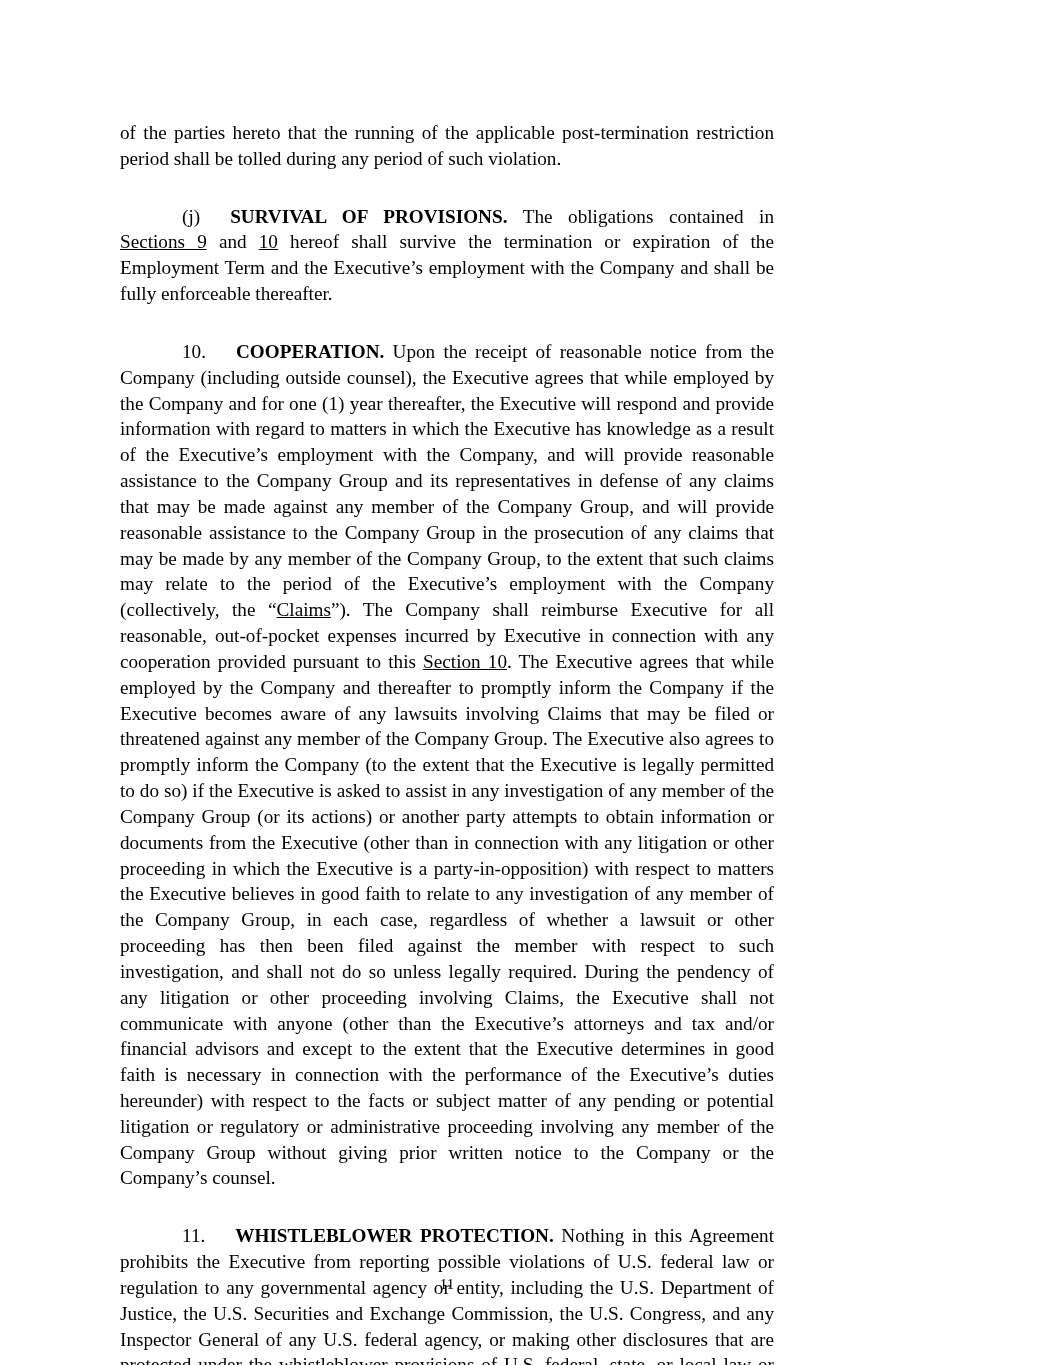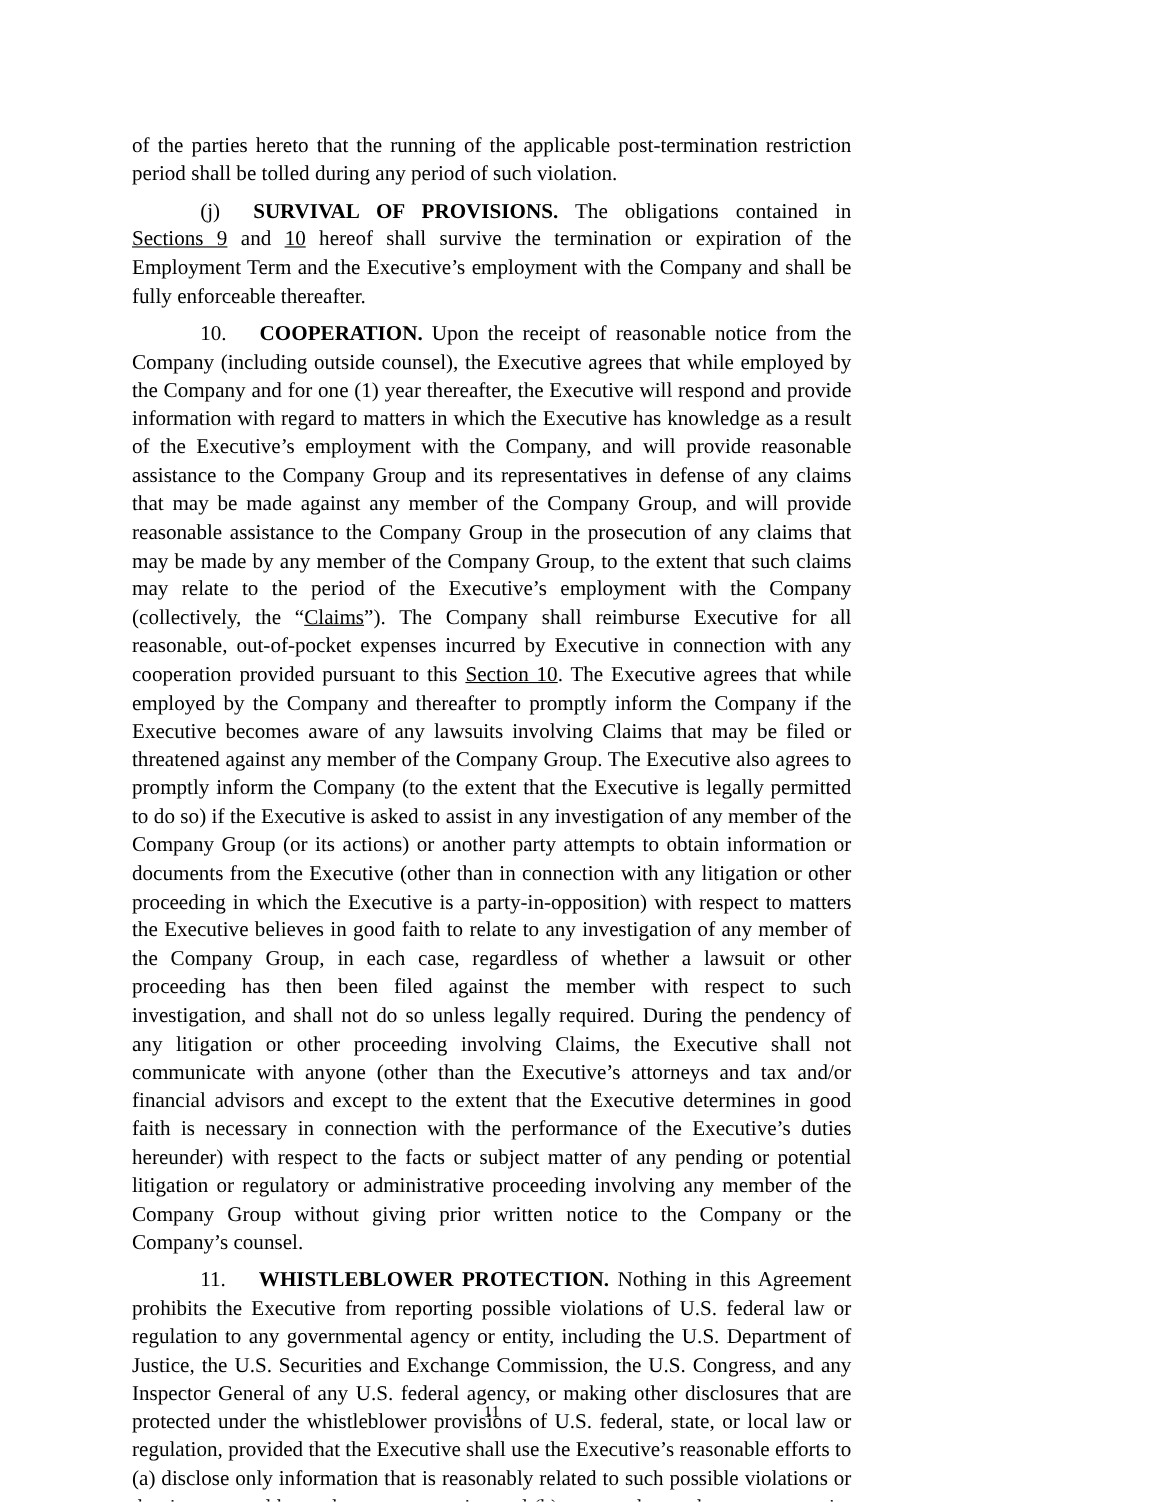--- a/index.html
+++ b/index.html
@@ -23,21 +23,21 @@
   .body-text {
     font-size: 19.2px;
     line-height: 1.345;
     text-align: justify;
     text-justify: inter-word;
   }
   p {
     margin: 0 0 0 0;
   }
   p + p {
-    margin-top: 8px;
+    margin-top: 32px;
   }
   .indent {
     text-indent: 62px;
   }
   .heading {
     font-weight: bold;
   }
   .u {
     text-decoration: underline;
   }

